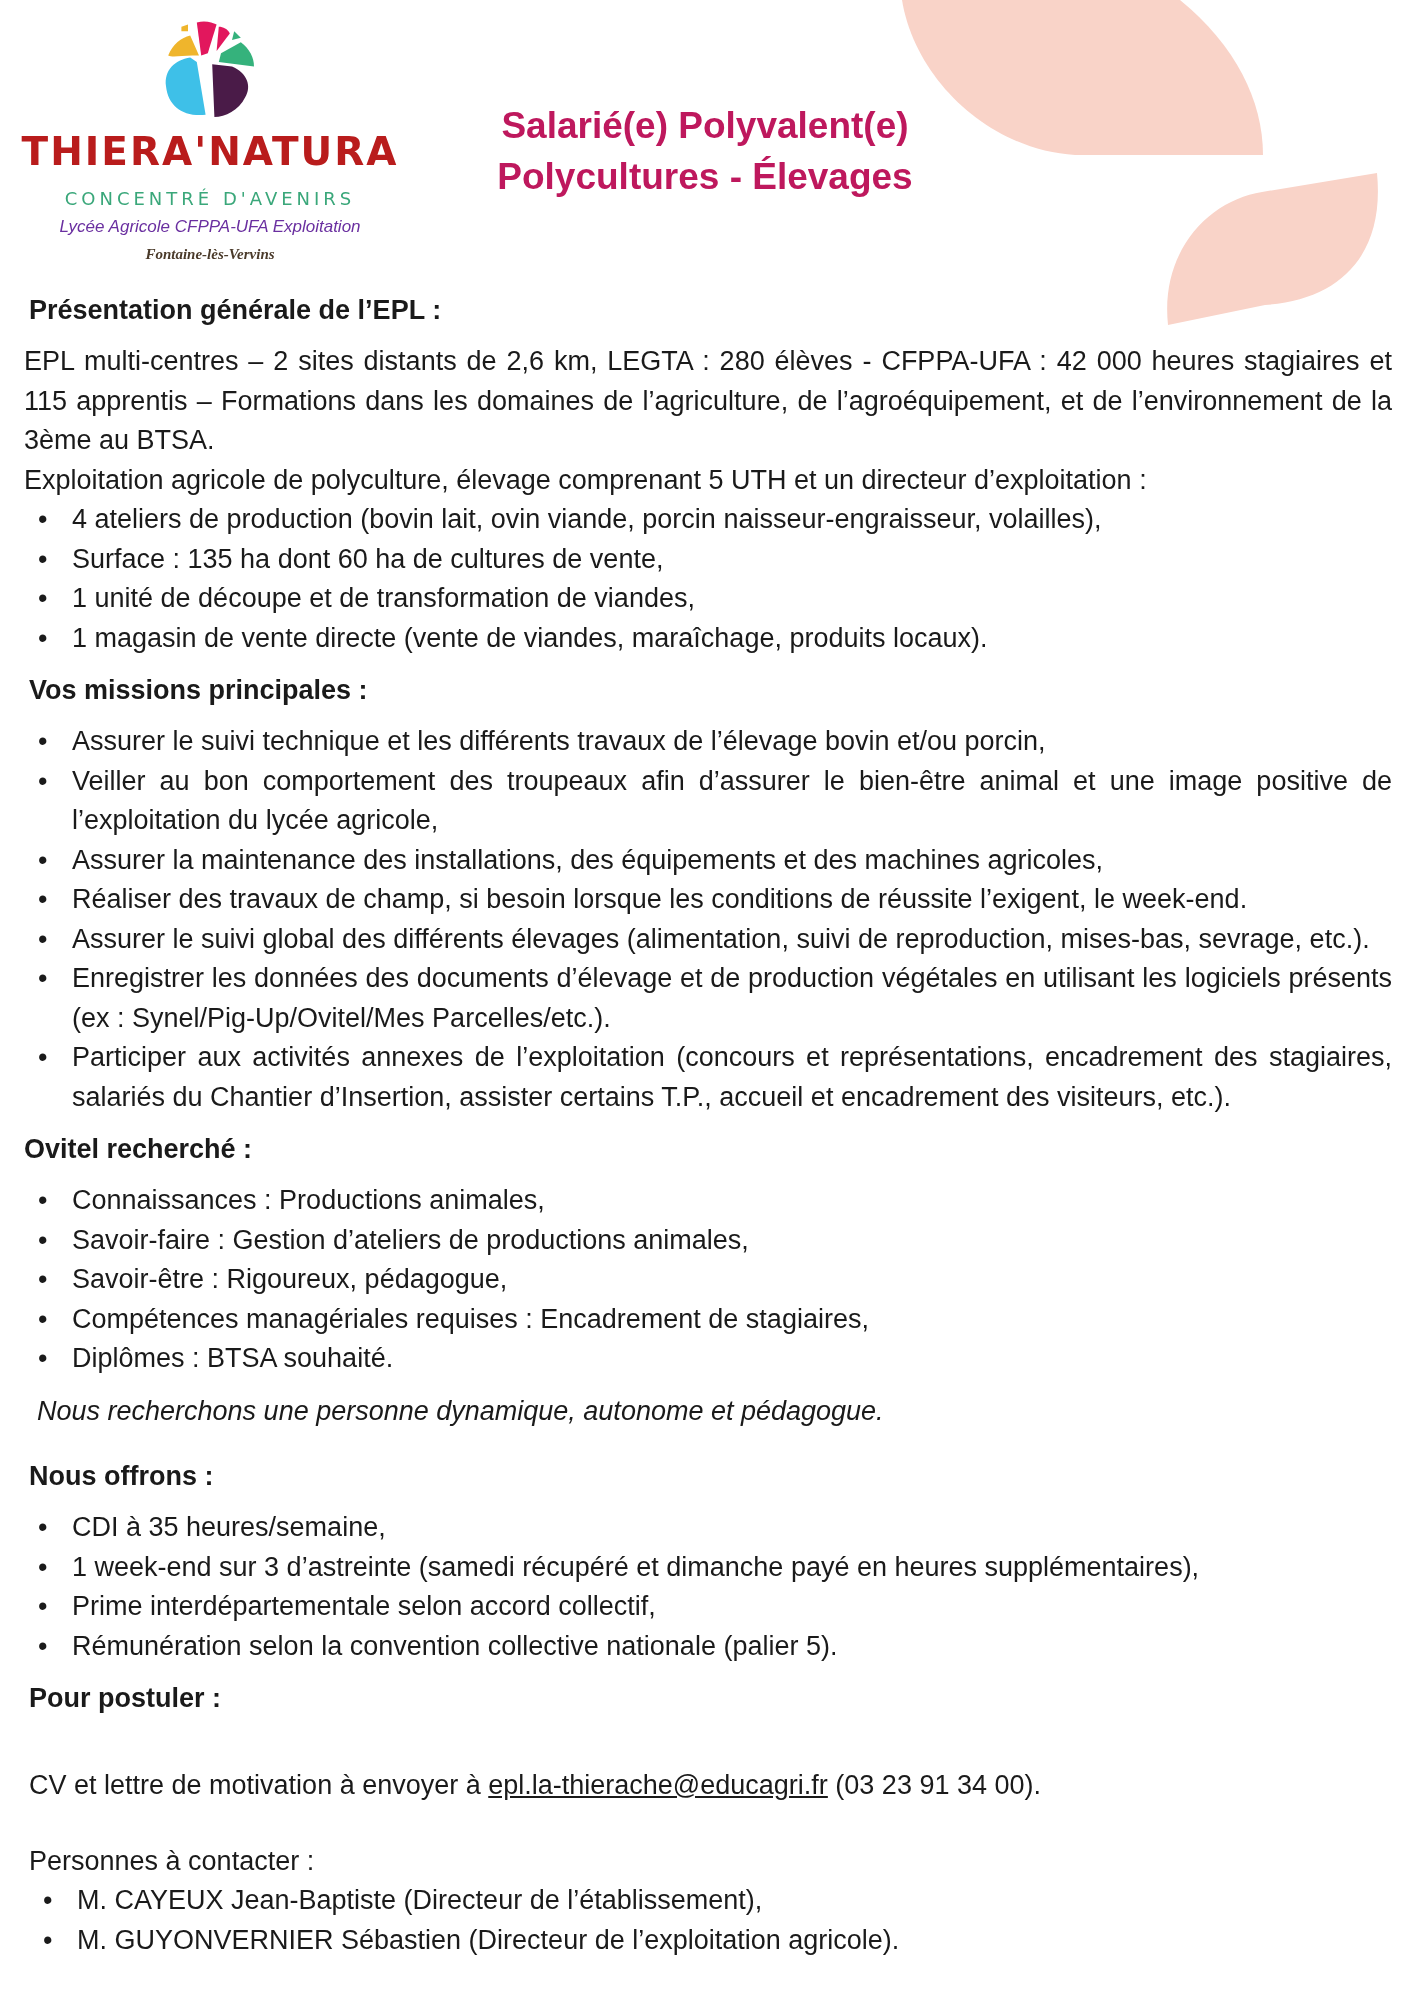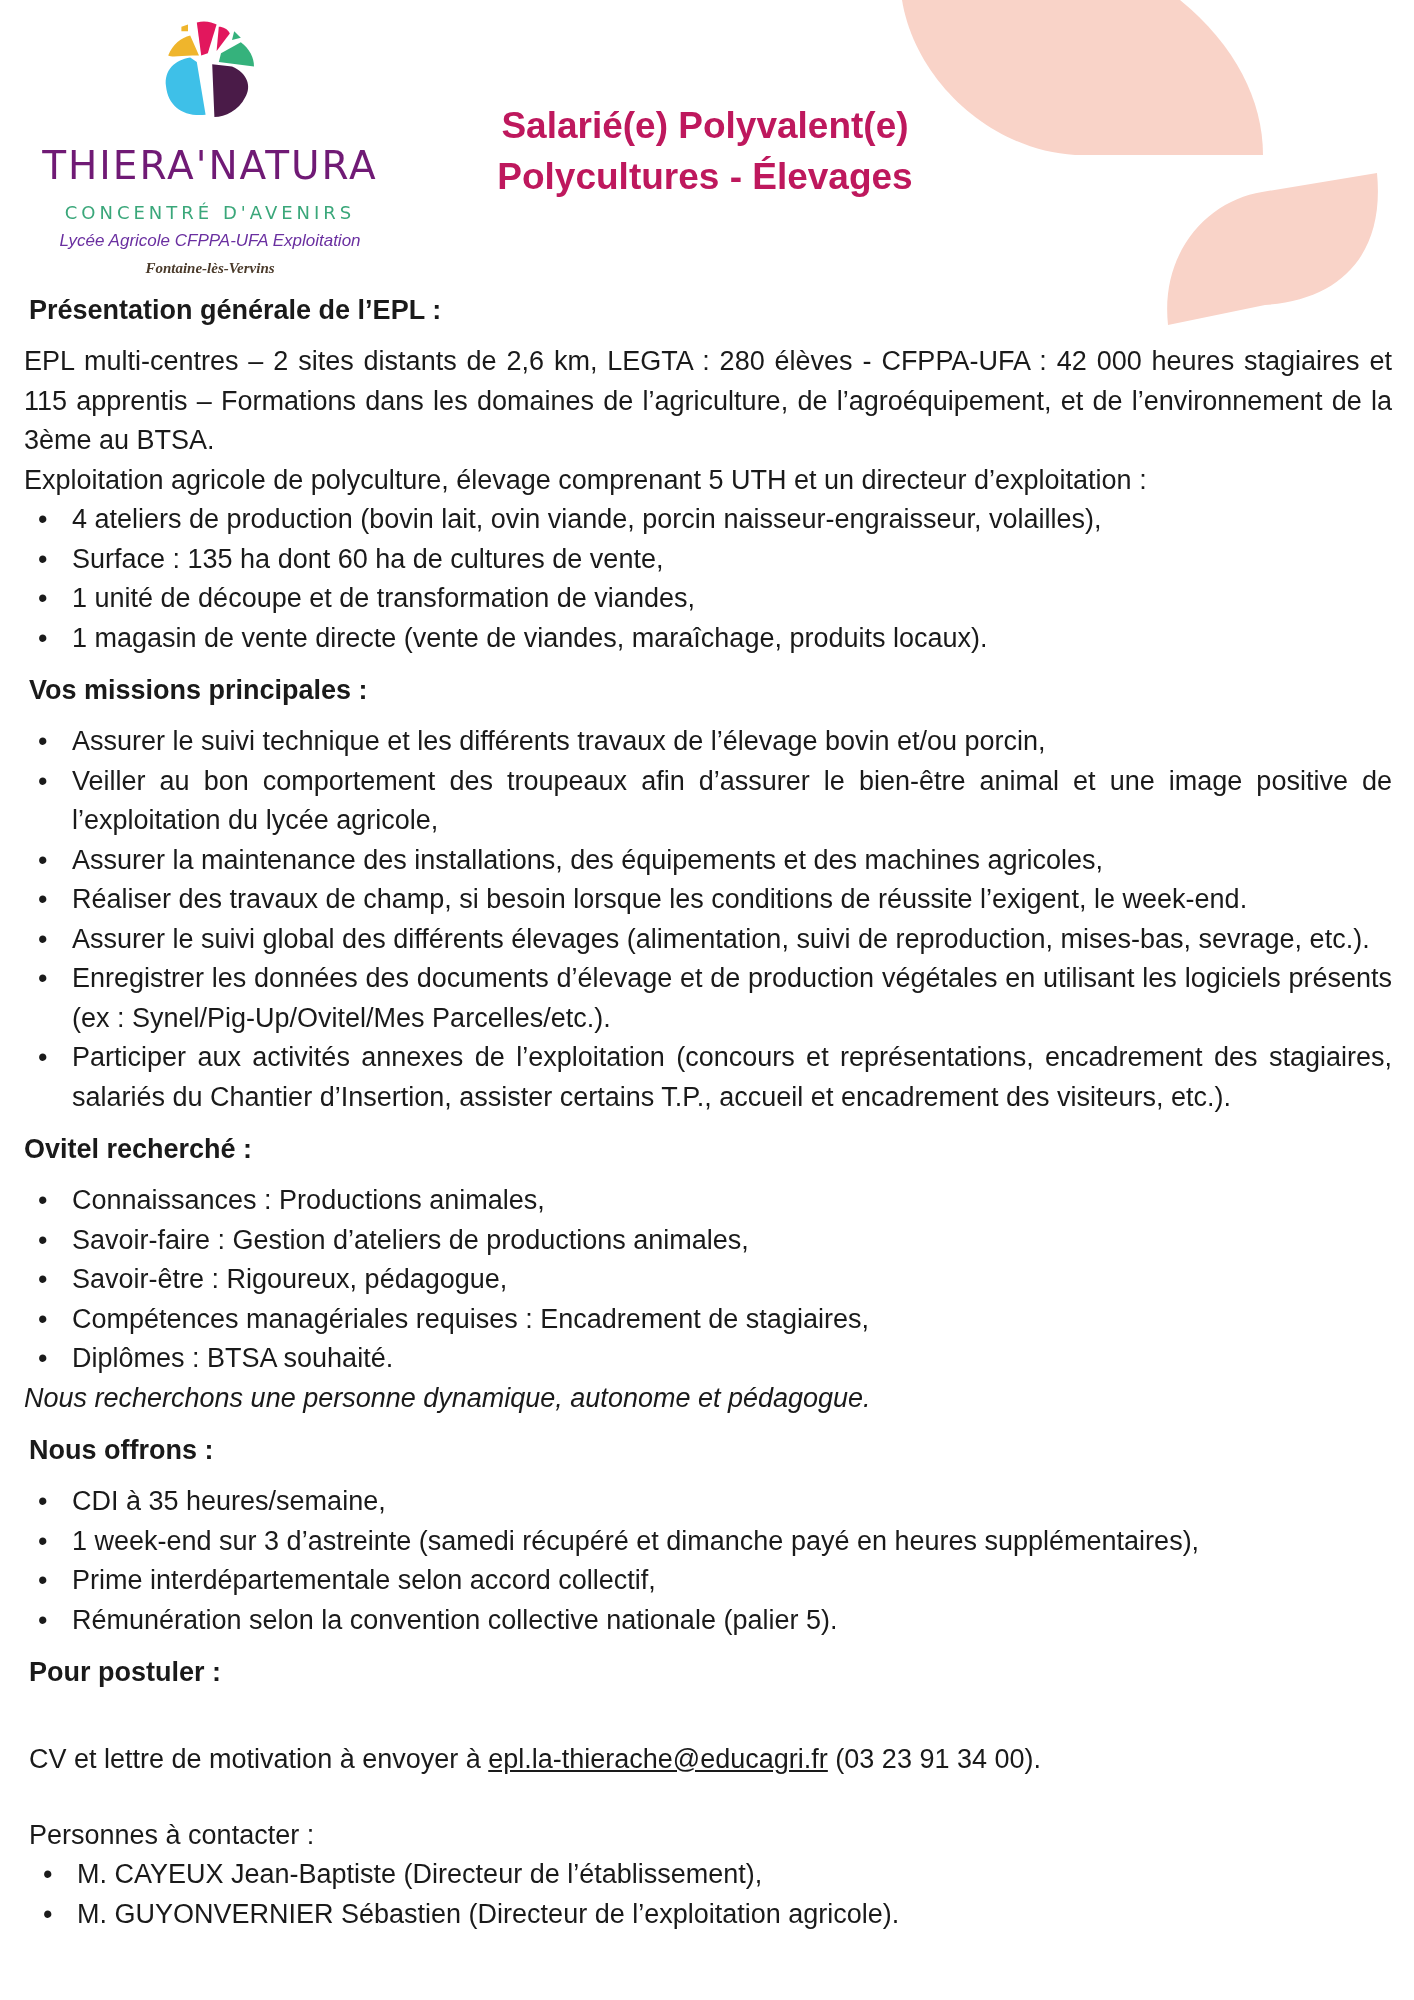--- a/index.html
+++ b/index.html
@@ -1,35 +1,35 @@
 <!DOCTYPE html>
 <html><head>
 <meta charset="utf-8">
 <style>
   html, body { margin:0; padding:0; background:#ffffff; }
   body { width:1414px; height:2000px; position:relative; overflow:hidden;
          font-family:"Liberation Sans", sans-serif; color:#1a1a1a; }
   .deco { position:absolute; left:0; top:0; }
   .logo { position:absolute; left:20px; top:18px; width:380px; height:250px; text-align:center; }
   .logo svg { display:block; margin:0 auto; }
-  .logo-name { font-family:"DejaVu Sans", sans-serif; font-size:39px; letter-spacing:2px; color:#701a75; line-height:40px; margin-top:18px; font-weight:normal; }
+  .logo-name { font-family:"DejaVu Sans", sans-serif; font-size:39px; letter-spacing:2px; color:#b91c1c; line-height:40px; margin-top:4px; font-weight:bold; }
   .logo-tag { font-family:"DejaVu Sans", sans-serif; font-size:18px; letter-spacing:4px; color:#3aa77a; line-height:22px; margin-top:16px; }
   .logo-sub { font-style:italic; font-size:17px; color:#6a2fa0; line-height:22px; margin-top:6px; }
   .logo-town { font-family:"Liberation Serif", serif; font-style:italic; font-weight:bold; font-size:15px; color:#4a3a2a; line-height:20px; margin-top:6px; }
   .title { position:absolute; left:440px; top:100px; width:530px; text-align:center;
            font-weight:bold; font-size:37px; line-height:51px; color:#be185d; }
   .content { position:absolute; left:24px; top:290px; width:1368px; font-size:27px; line-height:39.5px; }
   .h { font-weight:bold; font-size:27px; margin:0; padding-left:5px; line-height:40px; }
   .p { margin:0; text-align:justify; }
   ul { margin:0; padding:0; list-style:none; }
   li { position:relative; padding-left:48px; text-align:justify; }
   li::before { content:"\2022"; position:absolute; left:14px; top:0; font-size:27px; }
   .gap-h { height:12px; }
   .gap-s { height:12px; }
-  .italic { font-style:italic; margin:0; }
+  .italic { font-style:italic; margin:13px; }
   a.mail { color:#1a1a1a; text-decoration:underline; }
   .indent { padding-left:5px;margin-top:36px; }
 </style>
 </head>
 <body>
 
 <svg class="deco" width="1414" height="340" viewBox="0 0 1414 340">
   <path d="M902,0 L1180,0 C1235,45 1263,100 1263,155 L1075,155 C990,150 915,80 902,0 Z" fill="#f9d3c8"></path>
   <path d="M1377,173 C1385,255 1340,300 1265,305 L1168,325 C1160,250 1210,200 1262,192 Z" fill="#f9d3c8"></path>
 </svg>

